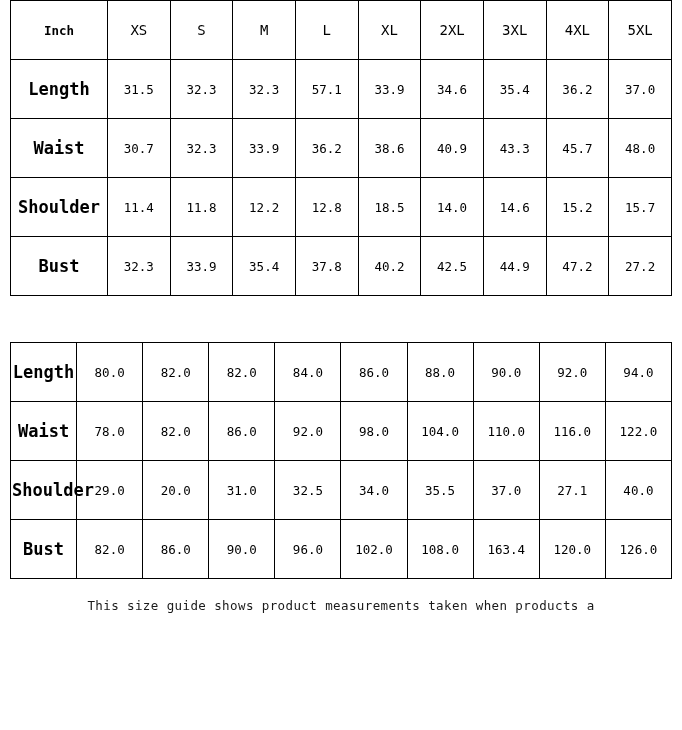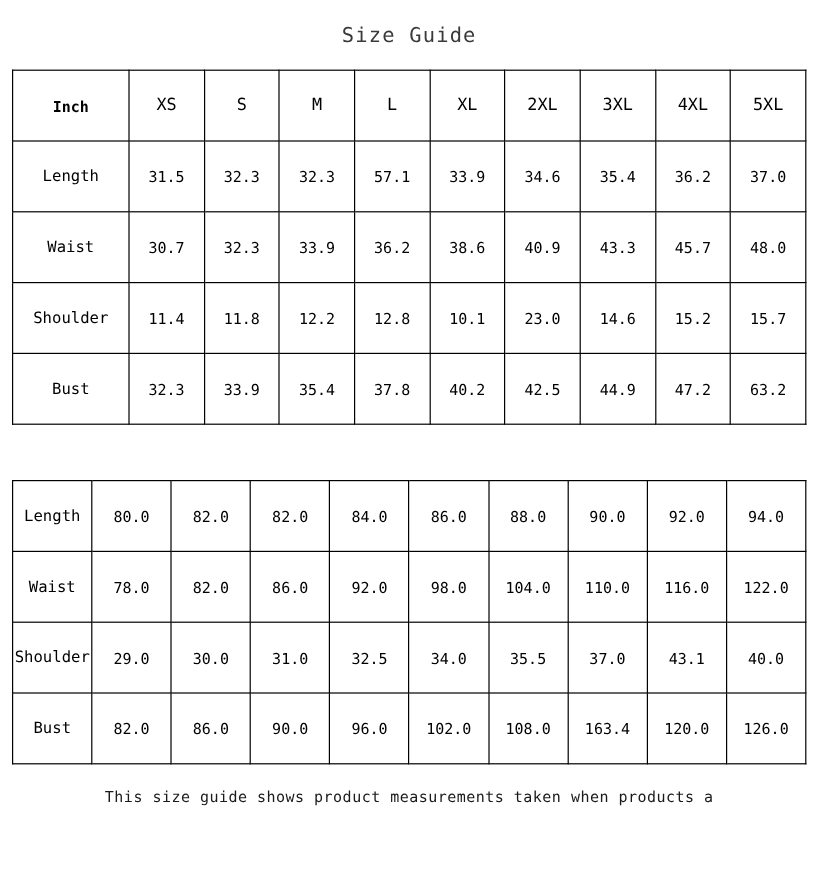--- a/index.html
+++ b/index.html
@@ -47,43 +47,42 @@
     font-weight: bold;
     font-size: 12.5px;
     width: 94px;
     margin-top: 28px;
   }
   table.size-table td.hdr-size {
     font-weight: normal;
     font-size: 14px;
   }
   table.size-table td.row-label {
-    font-weight: normal;
-    font-size: 13px;
+    font-weight: bold;
+    font-size: 17px;
   }
   .gap {
     height: 46px;
   }
   .footnote {
     margin-top: 16px;
     text-align: center;
     font-size: 12.5px;
     line-height: 21px;
     color: #1a1a1a;
     letter-spacing: 0.4px;
     padding: 0 24px;
     font-family: "DejaVu Sans Mono", monospace;
   }
 </style>
 </head>
 <body>
 
 <div class="page">
 
-  <div class="title">Size Guide</div>
 
   <table class="size-table">
     <tbody>
       <tr>
         <td class="hdr-label">Inch</td>
         <td class="hdr-size">XS</td>
         <td class="hdr-size">S</td>
         <td class="hdr-size">M</td>
         <td class="hdr-size">L</td>
         <td class="hdr-size">XL</td>
@@ -115,37 +114,37 @@
         <td>43.3</td>
         <td>45.7</td>
         <td>48.0</td>
       </tr>
       <tr>
         <td class="row-label">Shoulder</td>
         <td>11.4</td>
         <td>11.8</td>
         <td>12.2</td>
         <td>12.8</td>
-        <td>10.1</td>
-        <td>23.0</td>
+        <td>18.5</td>
+        <td>14.0</td>
         <td>14.6</td>
         <td>15.2</td>
         <td>15.7</td>
       </tr>
       <tr>
         <td class="row-label">Bust</td>
         <td>32.3</td>
         <td>33.9</td>
         <td>35.4</td>
         <td>37.8</td>
         <td>40.2</td>
         <td>42.5</td>
         <td>44.9</td>
         <td>47.2</td>
-        <td>63.2</td>
+        <td>27.2</td>
       </tr>
     </tbody>
   </table>
 
   <div class="gap"></div>
 
   <table class="size-table">
     <tbody>
       <tr>
         <td class="row-label">Length</td>
@@ -167,27 +166,27 @@
         <td>92.0</td>
         <td>98.0</td>
         <td>104.0</td>
         <td>110.0</td>
         <td>116.0</td>
         <td>122.0</td>
       </tr>
       <tr>
         <td class="row-label">Shoulder</td>
         <td>29.0</td>
-        <td>30.0</td>
+        <td>20.0</td>
         <td>31.0</td>
         <td>32.5</td>
         <td>34.0</td>
         <td>35.5</td>
         <td>37.0</td>
-        <td>43.1</td>
+        <td>27.1</td>
         <td>40.0</td>
       </tr>
       <tr>
         <td class="row-label">Bust</td>
         <td>82.0</td>
         <td>86.0</td>
         <td>90.0</td>
         <td>96.0</td>
         <td>102.0</td>
         <td>108.0</td>

